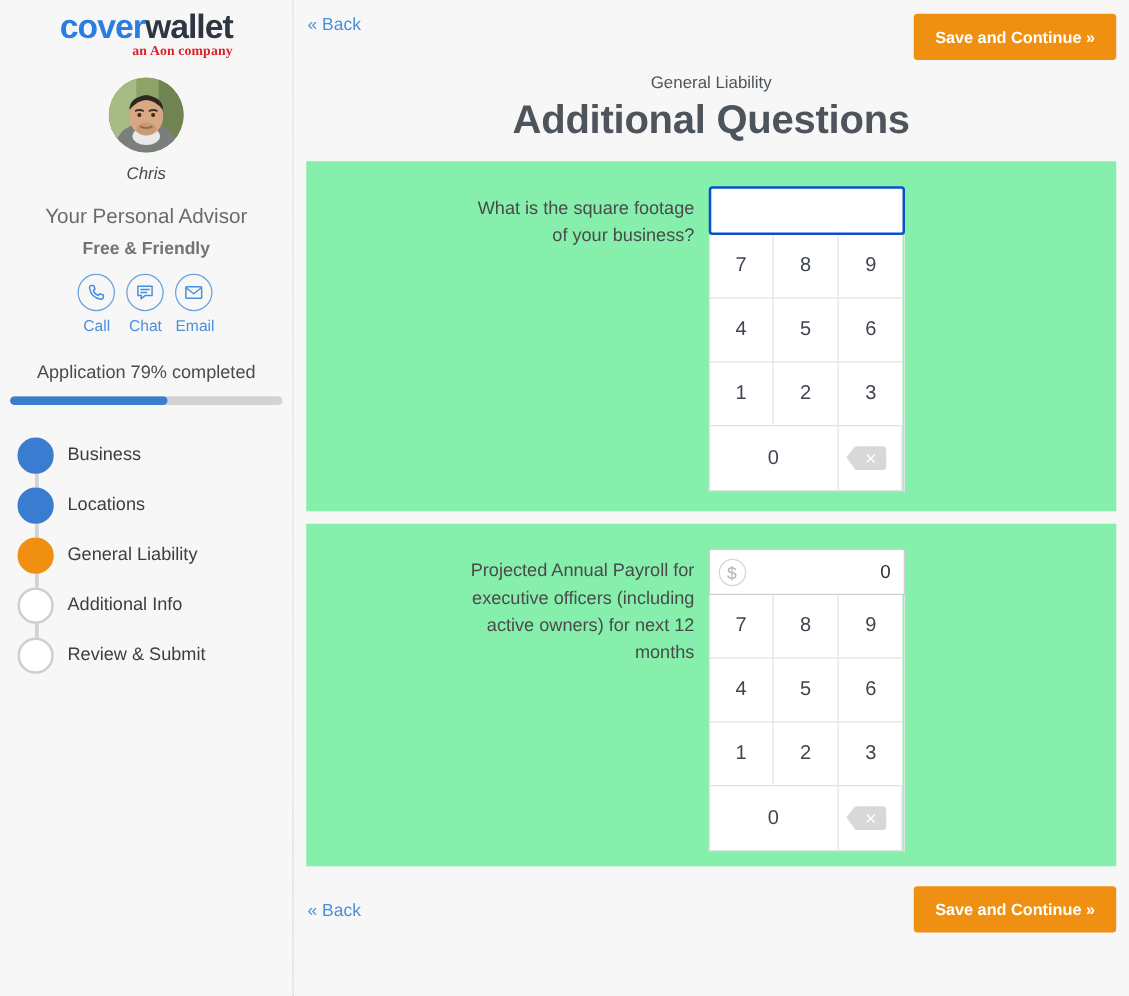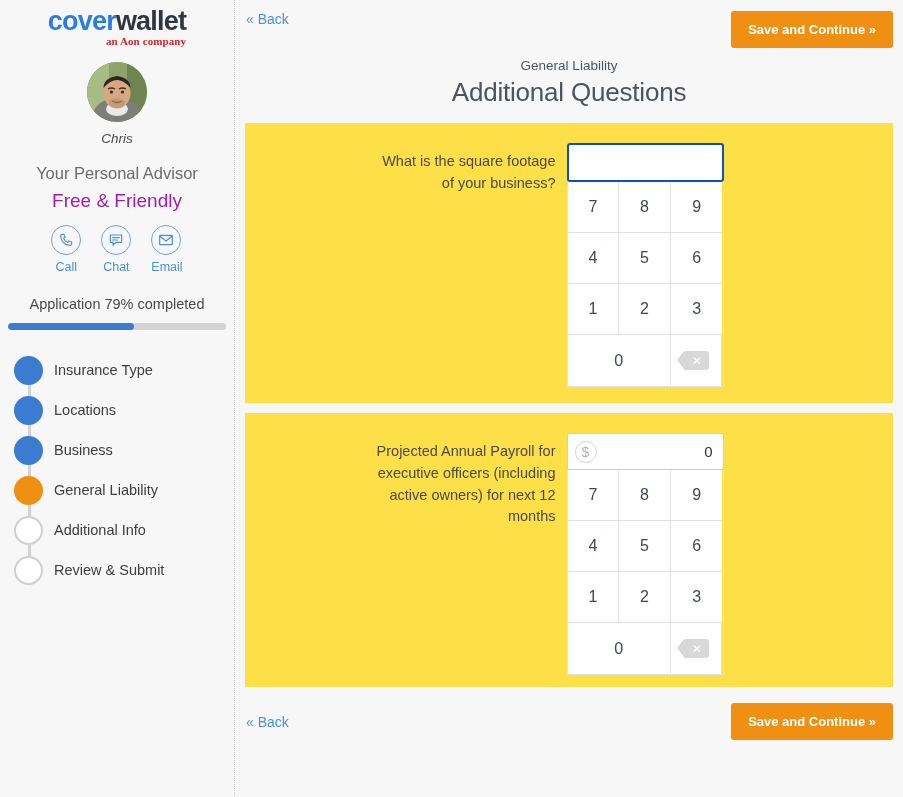--- a/index.html
+++ b/index.html
@@ -31,24 +31,24 @@
 
   .advisor { text-align: center; margin-top: 13px; }
   .avatar {
     width: 60px; height: 60px; border-radius: 50%;
     margin: 0 auto; overflow: hidden; position: relative;
     background: #86a060;
   }
   .avatar svg { display: block; }
   .adv-name { font-size: 13.5px; color: #4a4a4a; margin-top: 9px; font-style: italic; }
   .adv-role { font-size: 16.5px; color: #6b6b6b; margin-top: 18px; font-weight: 300; }
-  .adv-free { font-size: 19px; color: #a21caf; margin-top: 7px; }
+  .adv-free { font-size: 14px; color: #737373; margin-top: 7px; font-weight: bold; }
   .adv-phone { font-size: 16px; color: #4a90d9; margin-top: 8px; }
 
-  .contacts { display: flex; justify-content: center; gap: 20px; margin-top: 13px; }
+  .contacts { display: flex; justify-content: center; gap: 9px; margin-top: 13px; }
   .contact { text-align: center; cursor: pointer; }
   .contact .circ {
     width: 30px; height: 30px; border: 1.5px solid #6ba3e0; border-radius: 50%;
     display: flex; align-items: center; justify-content: center; color: #4a90d9;
   }
   .contact .clabel { font-size: 12.5px; color: #4a90d9; margin-top: 5px; }
 
   .prog-wrap { margin-top: 22px; padding: 0 8px; }
   .prog-text { font-size: 14.5px; color: #4a4a4a; text-align: center; }
   .prog-bar { height: 7px; background: #d3d3d3; border-radius: 4px; margin-top: 11px; overflow: hidden; }
@@ -72,23 +72,23 @@
   .main { flex: 1; height: 652px; position: relative; background: #f7f7f7; padding: 0 10px; }
   .topbar { display: flex; align-items: flex-start; justify-content: space-between; padding: 11px 0 0 0; height: 62px; }
   .back-link { font-size: 14px; color: #4a90d9; cursor: pointer; padding-left: 1px; }
   .btn-save {
     background: #ef9013; color: #fff; border: none; border-radius: 3px;
     font-size: 13px; font-weight: 700; padding: 11px 17px; cursor: pointer;
     font-family: "Liberation Sans", sans-serif; white-space: nowrap;
   }
   .titles { text-align: center; margin-top: -4px; }
   .subtitle { font-size: 13.5px; color: #4e545c; }
-  .title { font-size: 26px; color: #4e545c; font-weight: 400; margin-top: 4px; letter-spacing: -.2px; }
-
-  .card { background: #fde047; margin: 0 0 0 0; }
+  .title { font-size: 32px; color: #4e545c; font-weight: 700; margin-top: 4px; letter-spacing: -.2px; }
+
+  .card { background: #86efac; margin: 0 0 0 0; }
   .card.first { margin-top: 15px; height: 280px; }
   .card.second { margin-top: 10px; height: 274px; }
 
   .qrow { display: flex; justify-content: center; padding-top: 20px; }
   .qrow .inner { display: flex; align-items: flex-start; width: 397px; }
   .qlabel {
     width: 196px; text-align: right; font-size: 14.5px; color: #4a4a4a;
     line-height: 1.5; padding-right: 11px; padding-top: 8px;
   }
   .fieldcol { width: 157px; }
@@ -206,31 +206,26 @@
     <div class="prog-wrap">
       <div class="prog-text">Application 79% completed</div>
       <div class="prog-bar">
         <div class="prog-fill" id="progfill" style="width: 58%;"></div>
       </div>
     </div>
 
     <nav class="steps" id="steps">
         <div class="step done">
           <div class="dot"></div>
-          <div class="slabel">Insurance Type</div>
+          <div class="slabel">Business</div>
           <div class="conn"></div>
         </div>
         <div class="step done">
           <div class="dot"></div>
           <div class="slabel">Locations</div>
-          <div class="conn"></div>
-        </div>
-        <div class="step done">
-          <div class="dot"></div>
-          <div class="slabel">Business</div>
           <div class="conn"></div>
         </div>
         <div class="step current">
           <div class="dot"></div>
           <div class="slabel">General Liability</div>
           <div class="conn"></div>
         </div>
         <div class="step todo">
           <div class="dot"></div>
           <div class="slabel">Additional Info</div>

